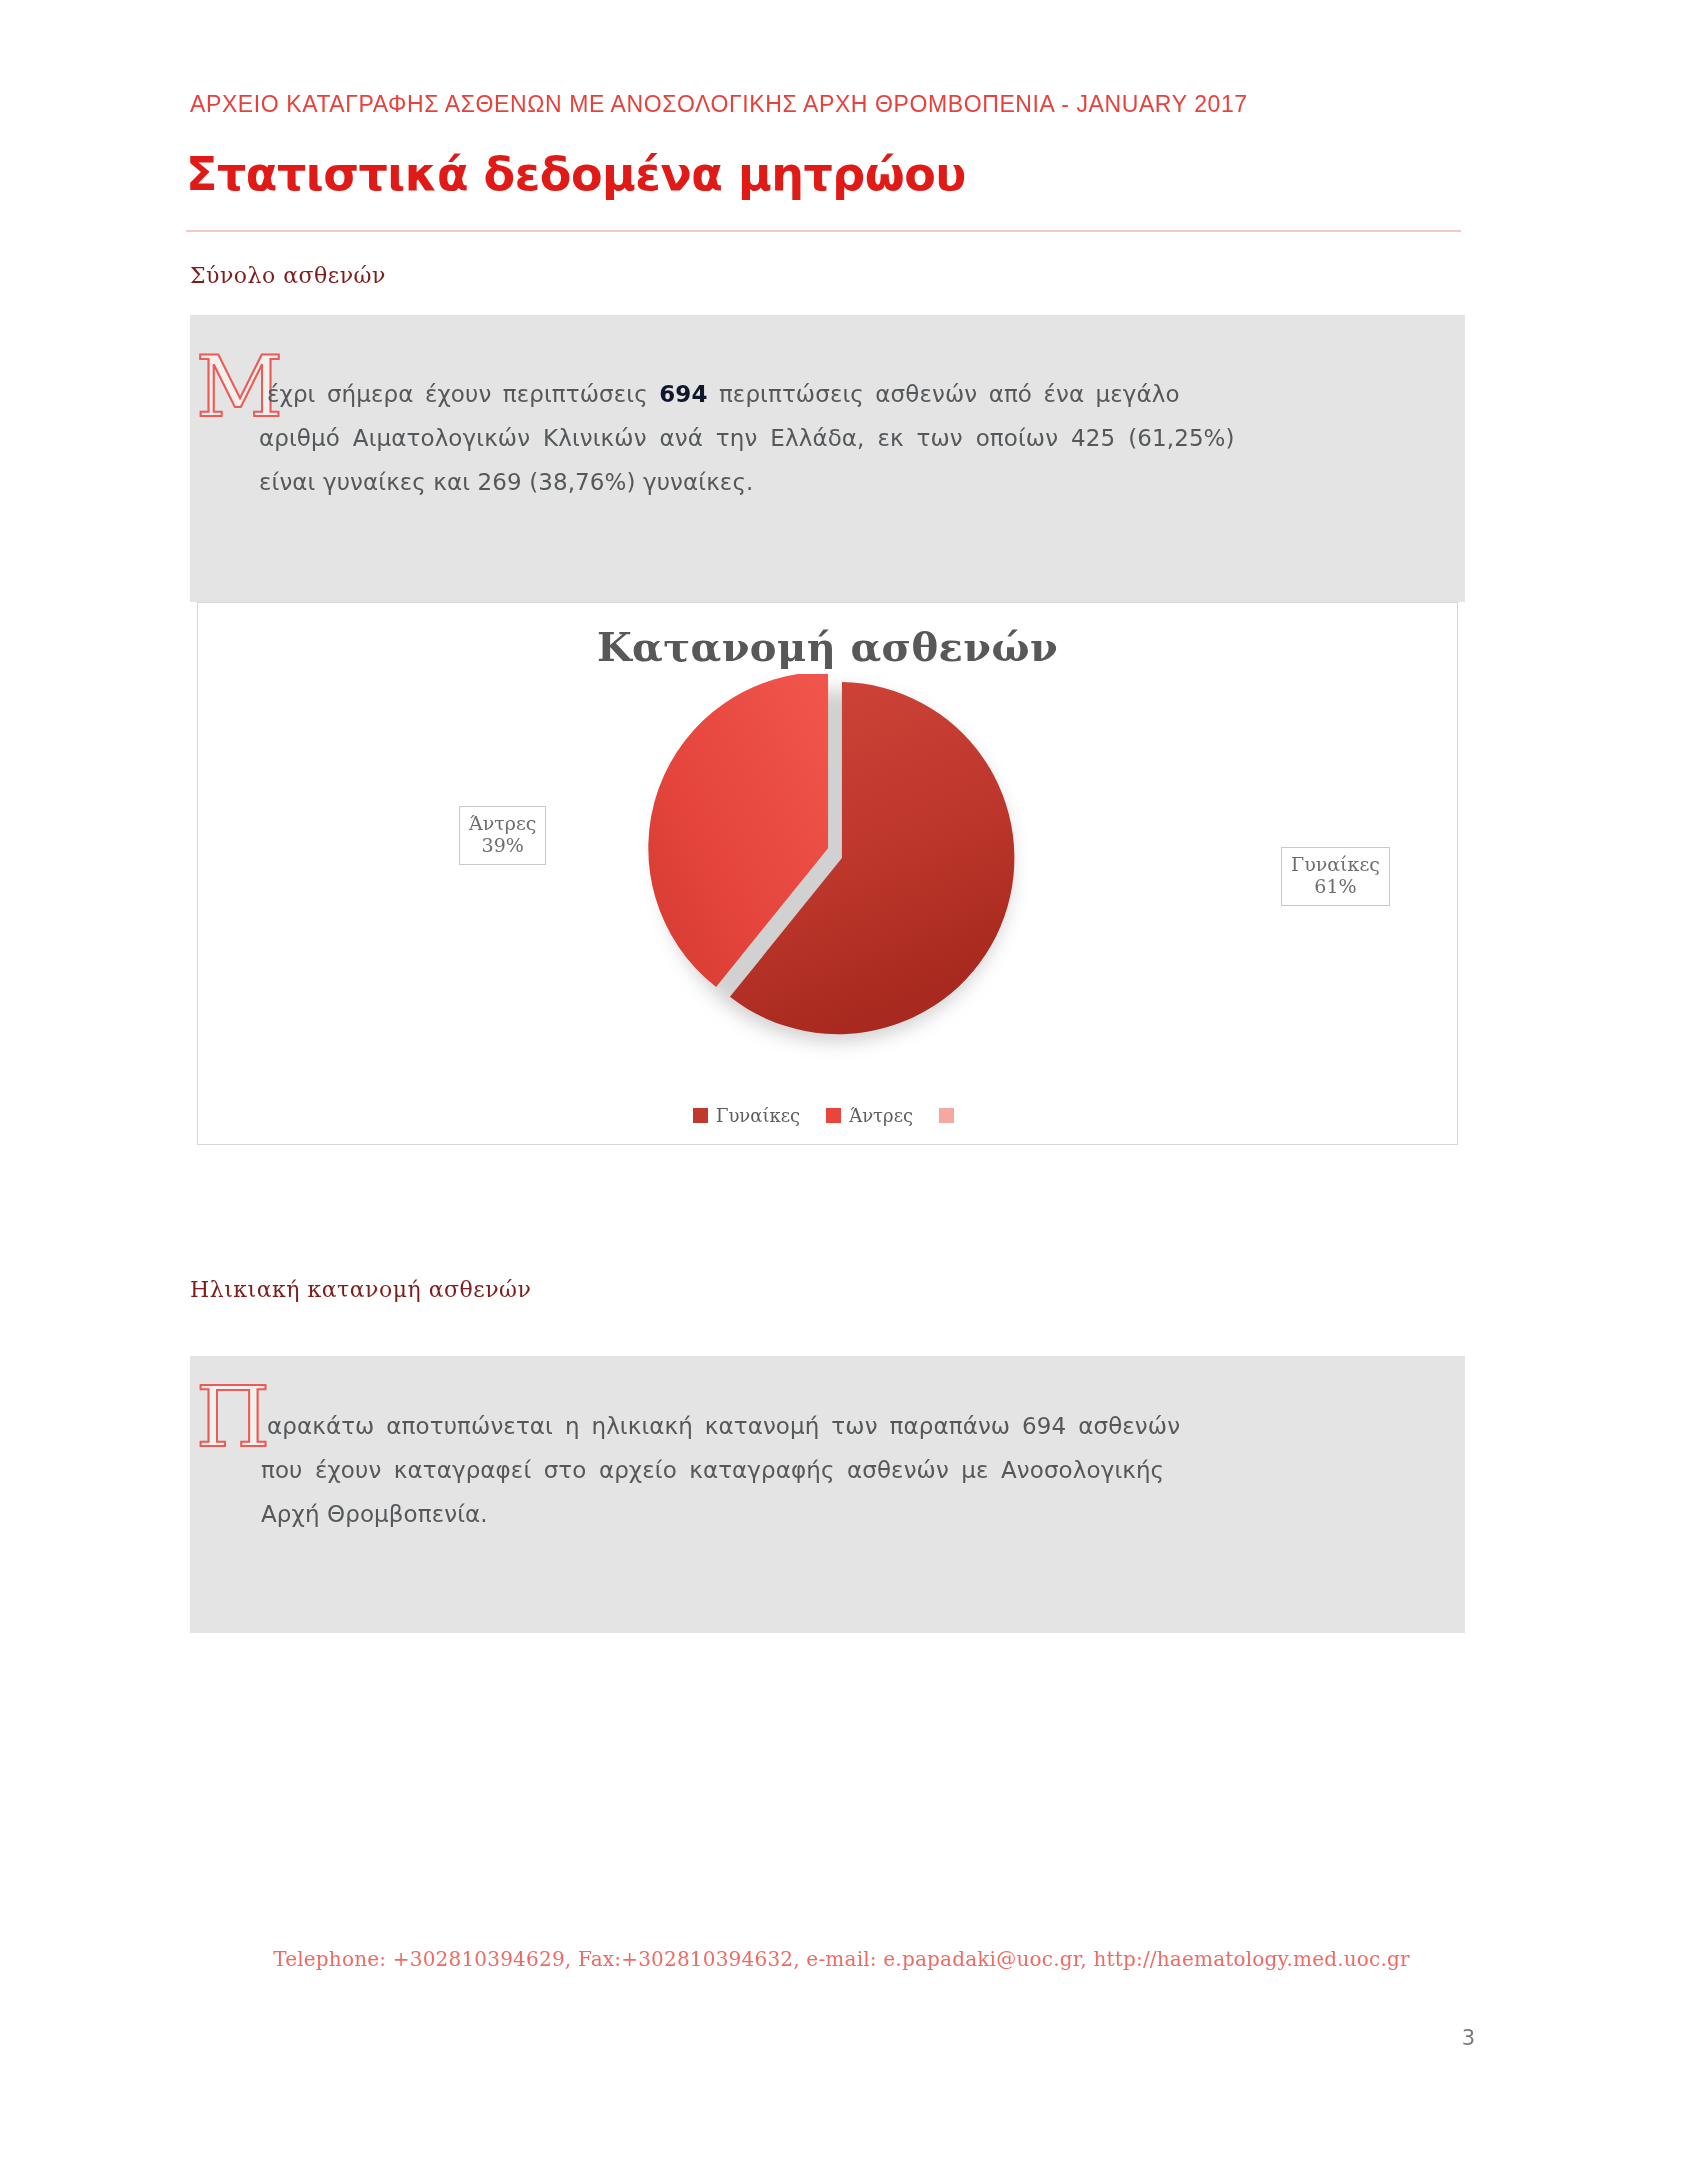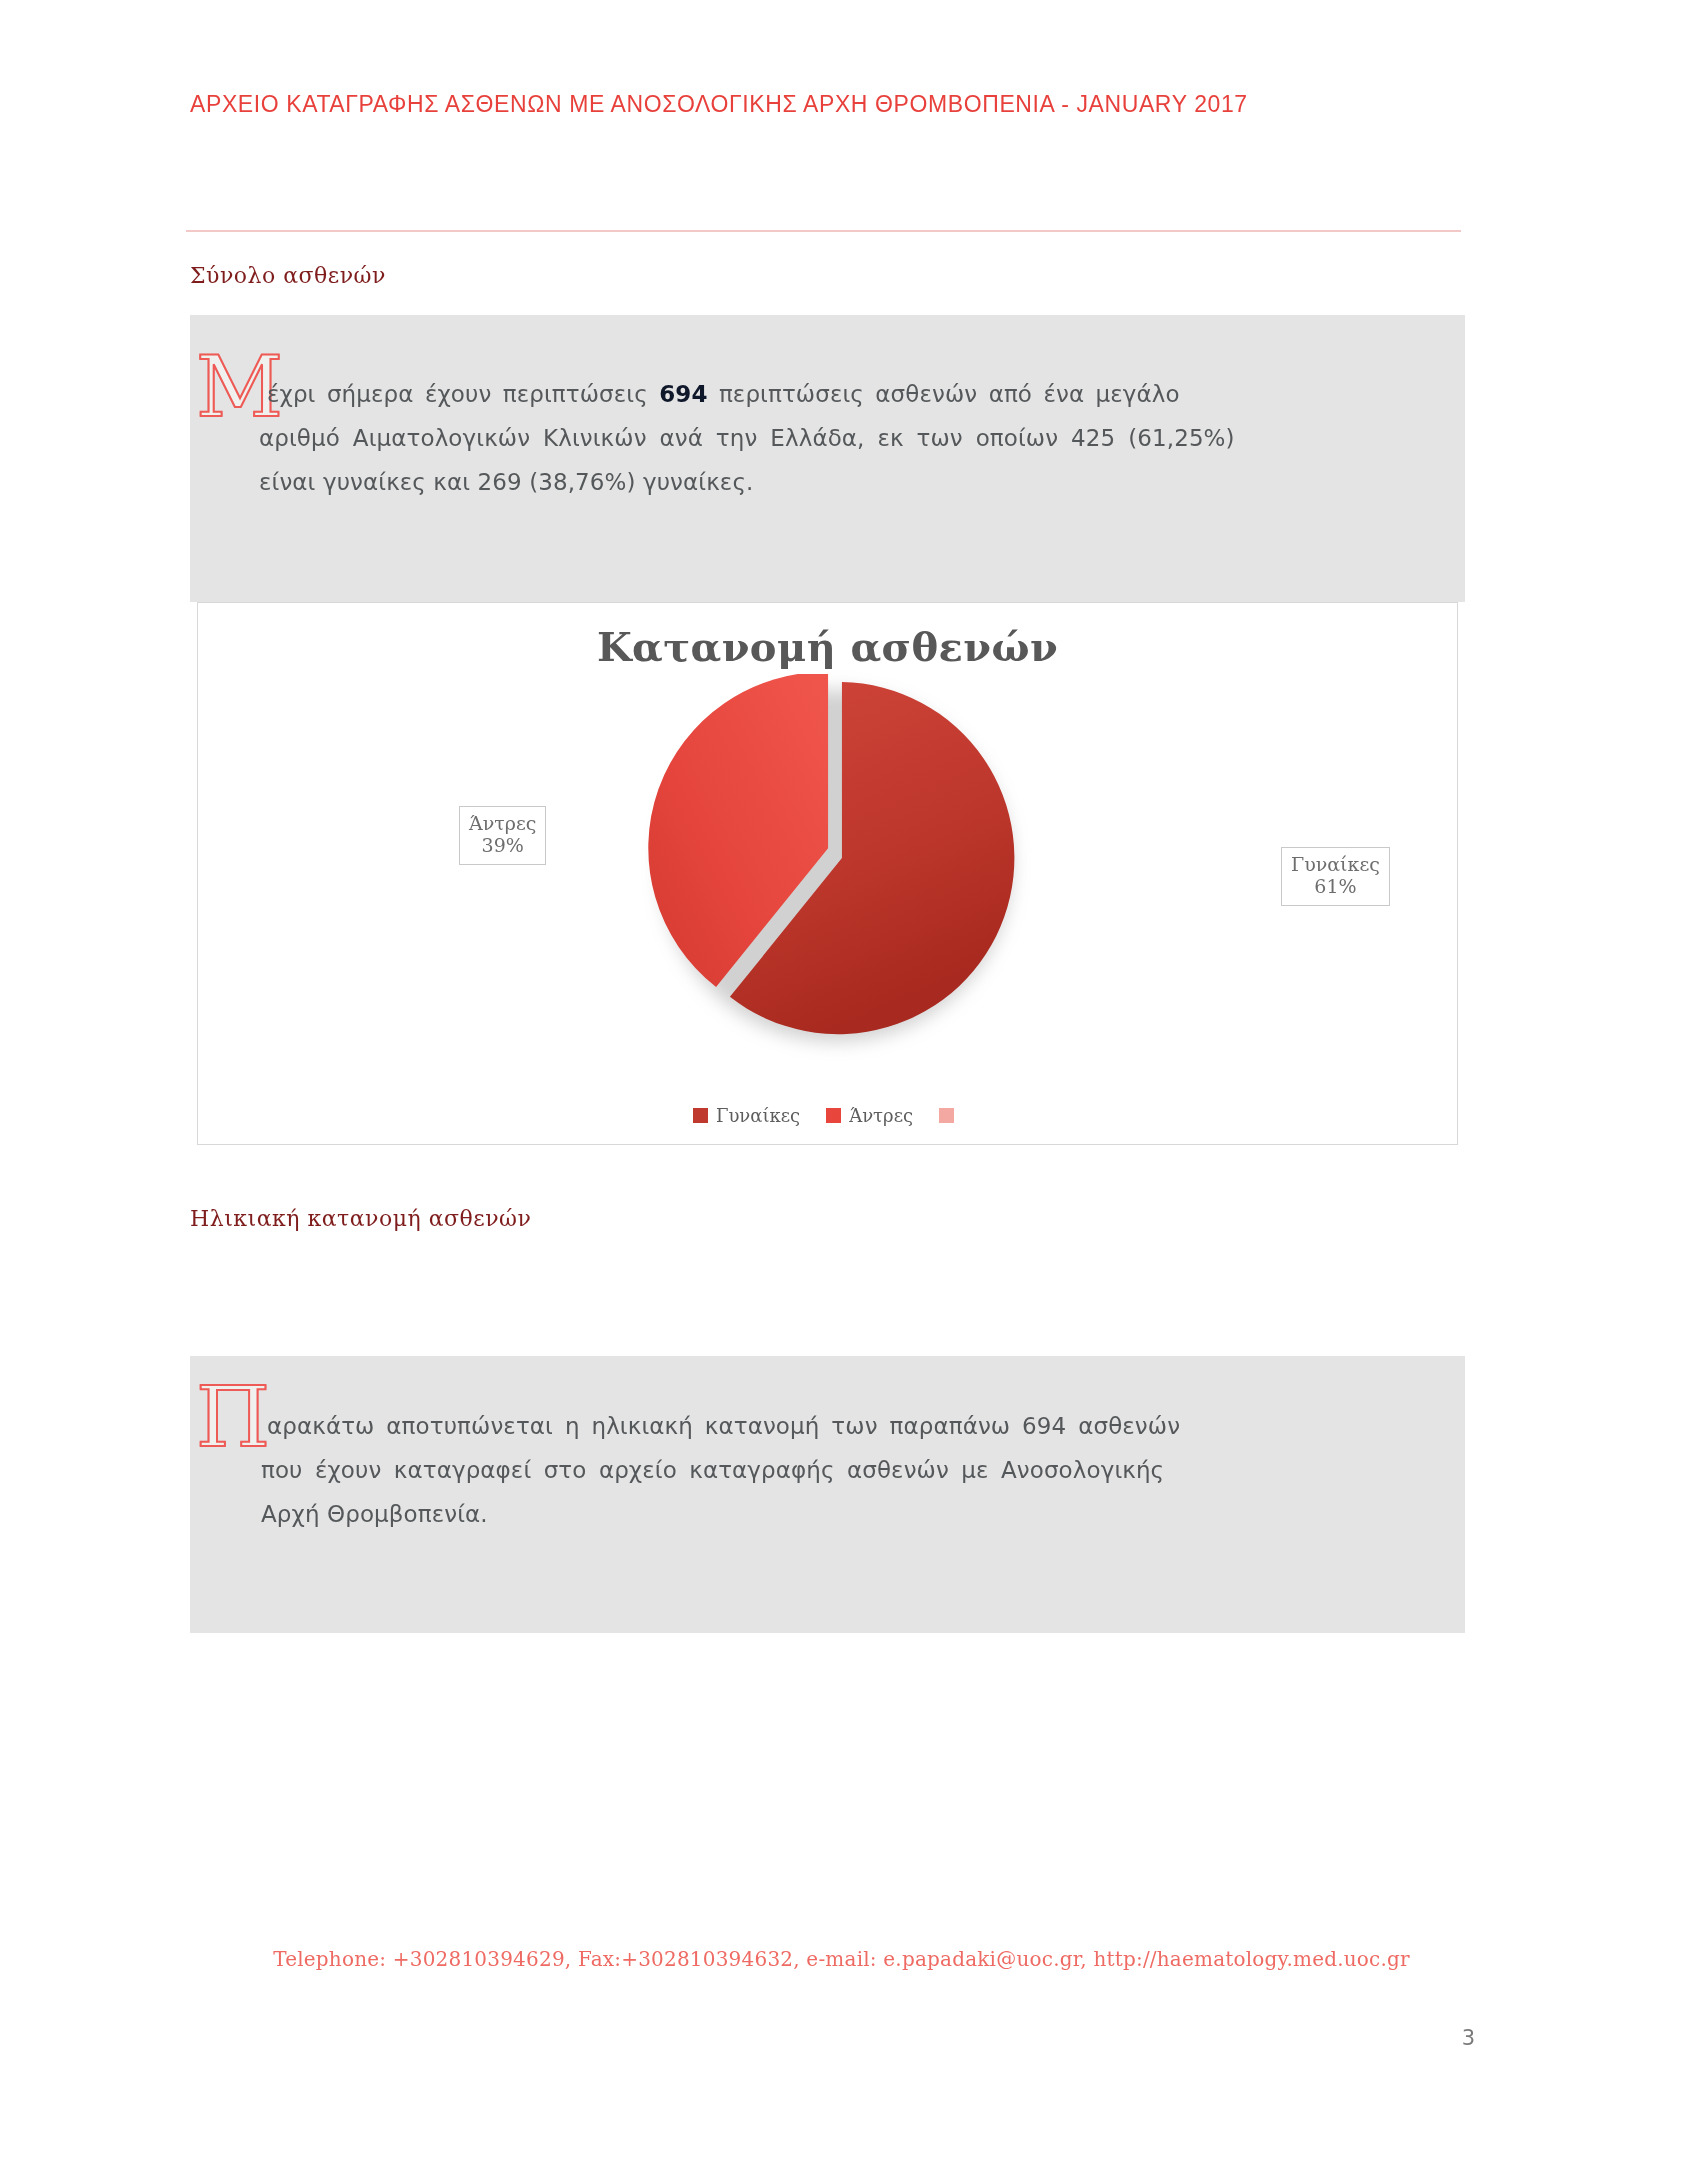--- a/index.html
+++ b/index.html
@@ -58,21 +58,21 @@
   
   .section-heading {
     position: absolute;
     font-family: "DejaVu Serif", serif;
     font-size: 22px;
     color: #7f1d1d;
     letter-spacing: 0.5px;
     white-space: nowrap;
   }
   #sec1-heading { left: 190px; top: 263px; }
-  #sec2-heading { left: 190px; top: 1206px; }
+  #sec2-heading { left: 190px; top: 1277px; }
 
   
   .grey-block {
     position: absolute;
     background: #e4e4e4;
     left: 190px;
     width: 1275px;
   }
   #block1 { top: 315px; height: 287px; }
   #block2 { top: 1356px; height: 277px; }
@@ -225,20 +225,21 @@
     color: #7a7a7a;
   }
 </style>
 </head>
 <body>
 
 <div class="page">
 
   <div class="doc-header">ΑΡΧΕΙΟ ΚΑΤΑΓΡΑΦΗΣ ΑΣΘΕΝΩΝ ΜΕ ΑΝΟΣΟΛΟΓΙΚΗΣ ΑΡΧΗ ΘΡΟΜΒΟΠΕΝΙΑ - JANUARY 2017</div>
 
+  <div class="doc-title">Στατιστικά δεδομένα μητρώου</div>
   <div class="title-rule"></div>
 
   <div class="section-heading" id="sec1-heading">Σύνολο ασθενών</div>
 
   <div class="grey-block" id="block1"></div>
 
   <div class="dropcap" id="dropcap1">Μ</div>
 
   <div class="para" id="para1">
     <span class="line l1 j1">

